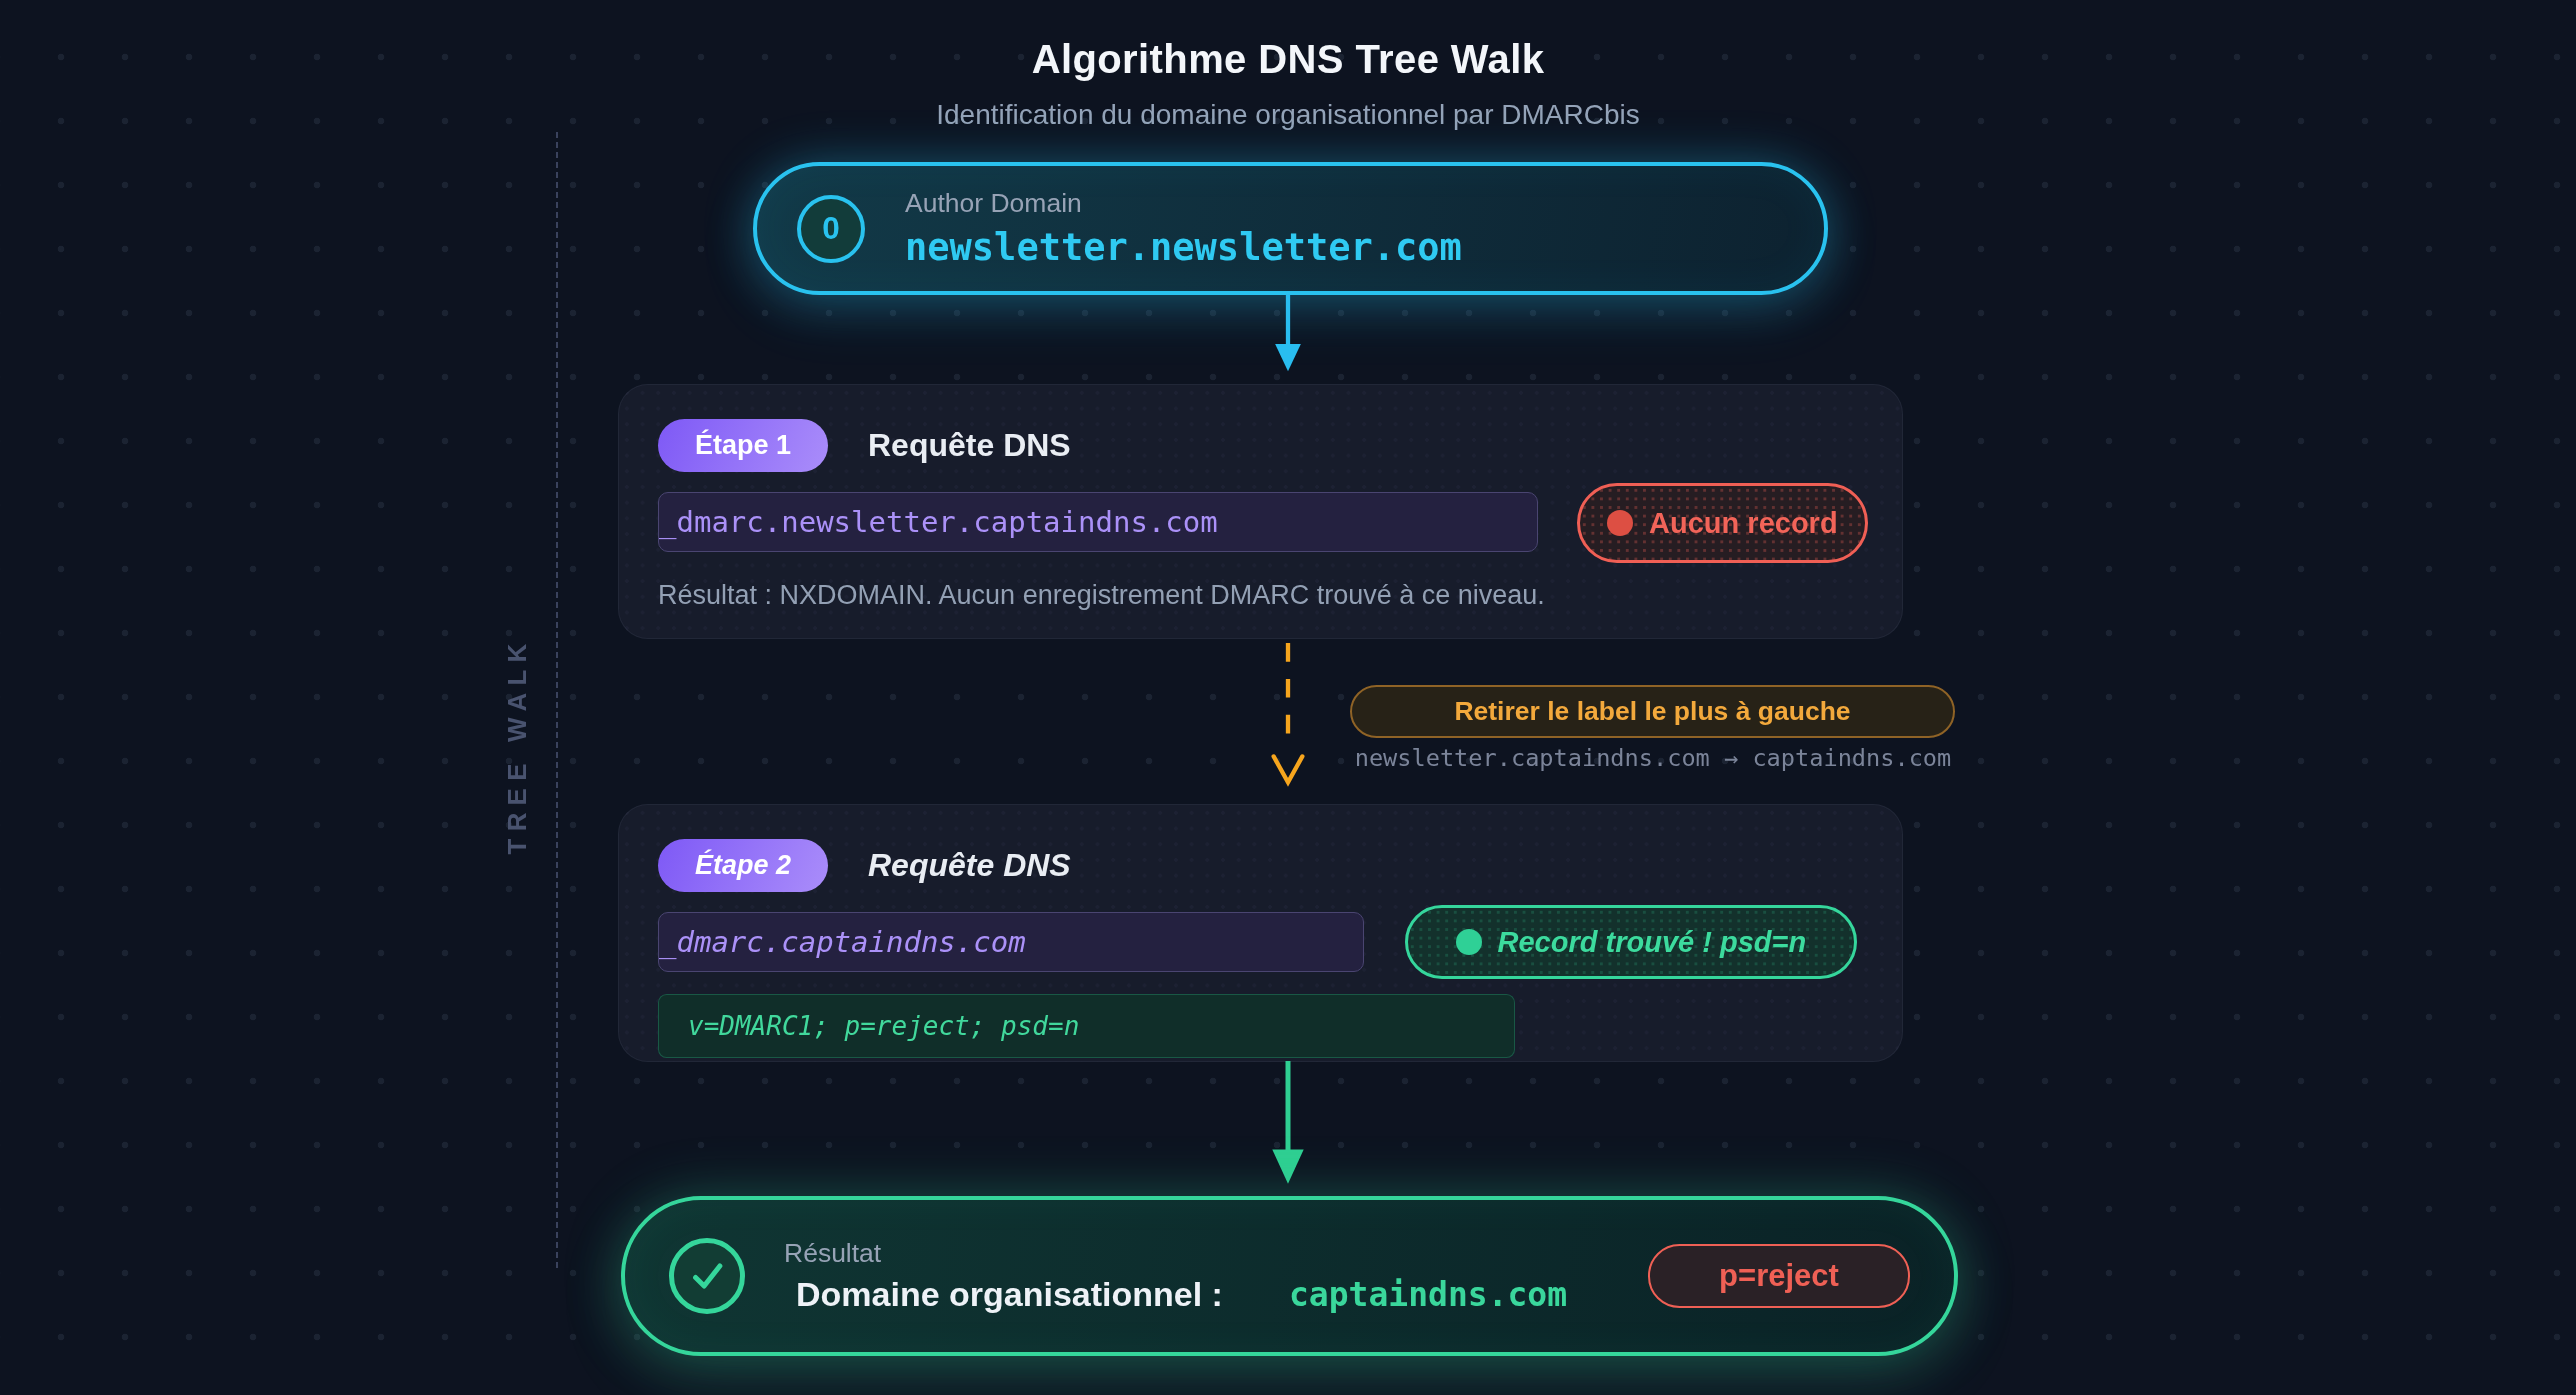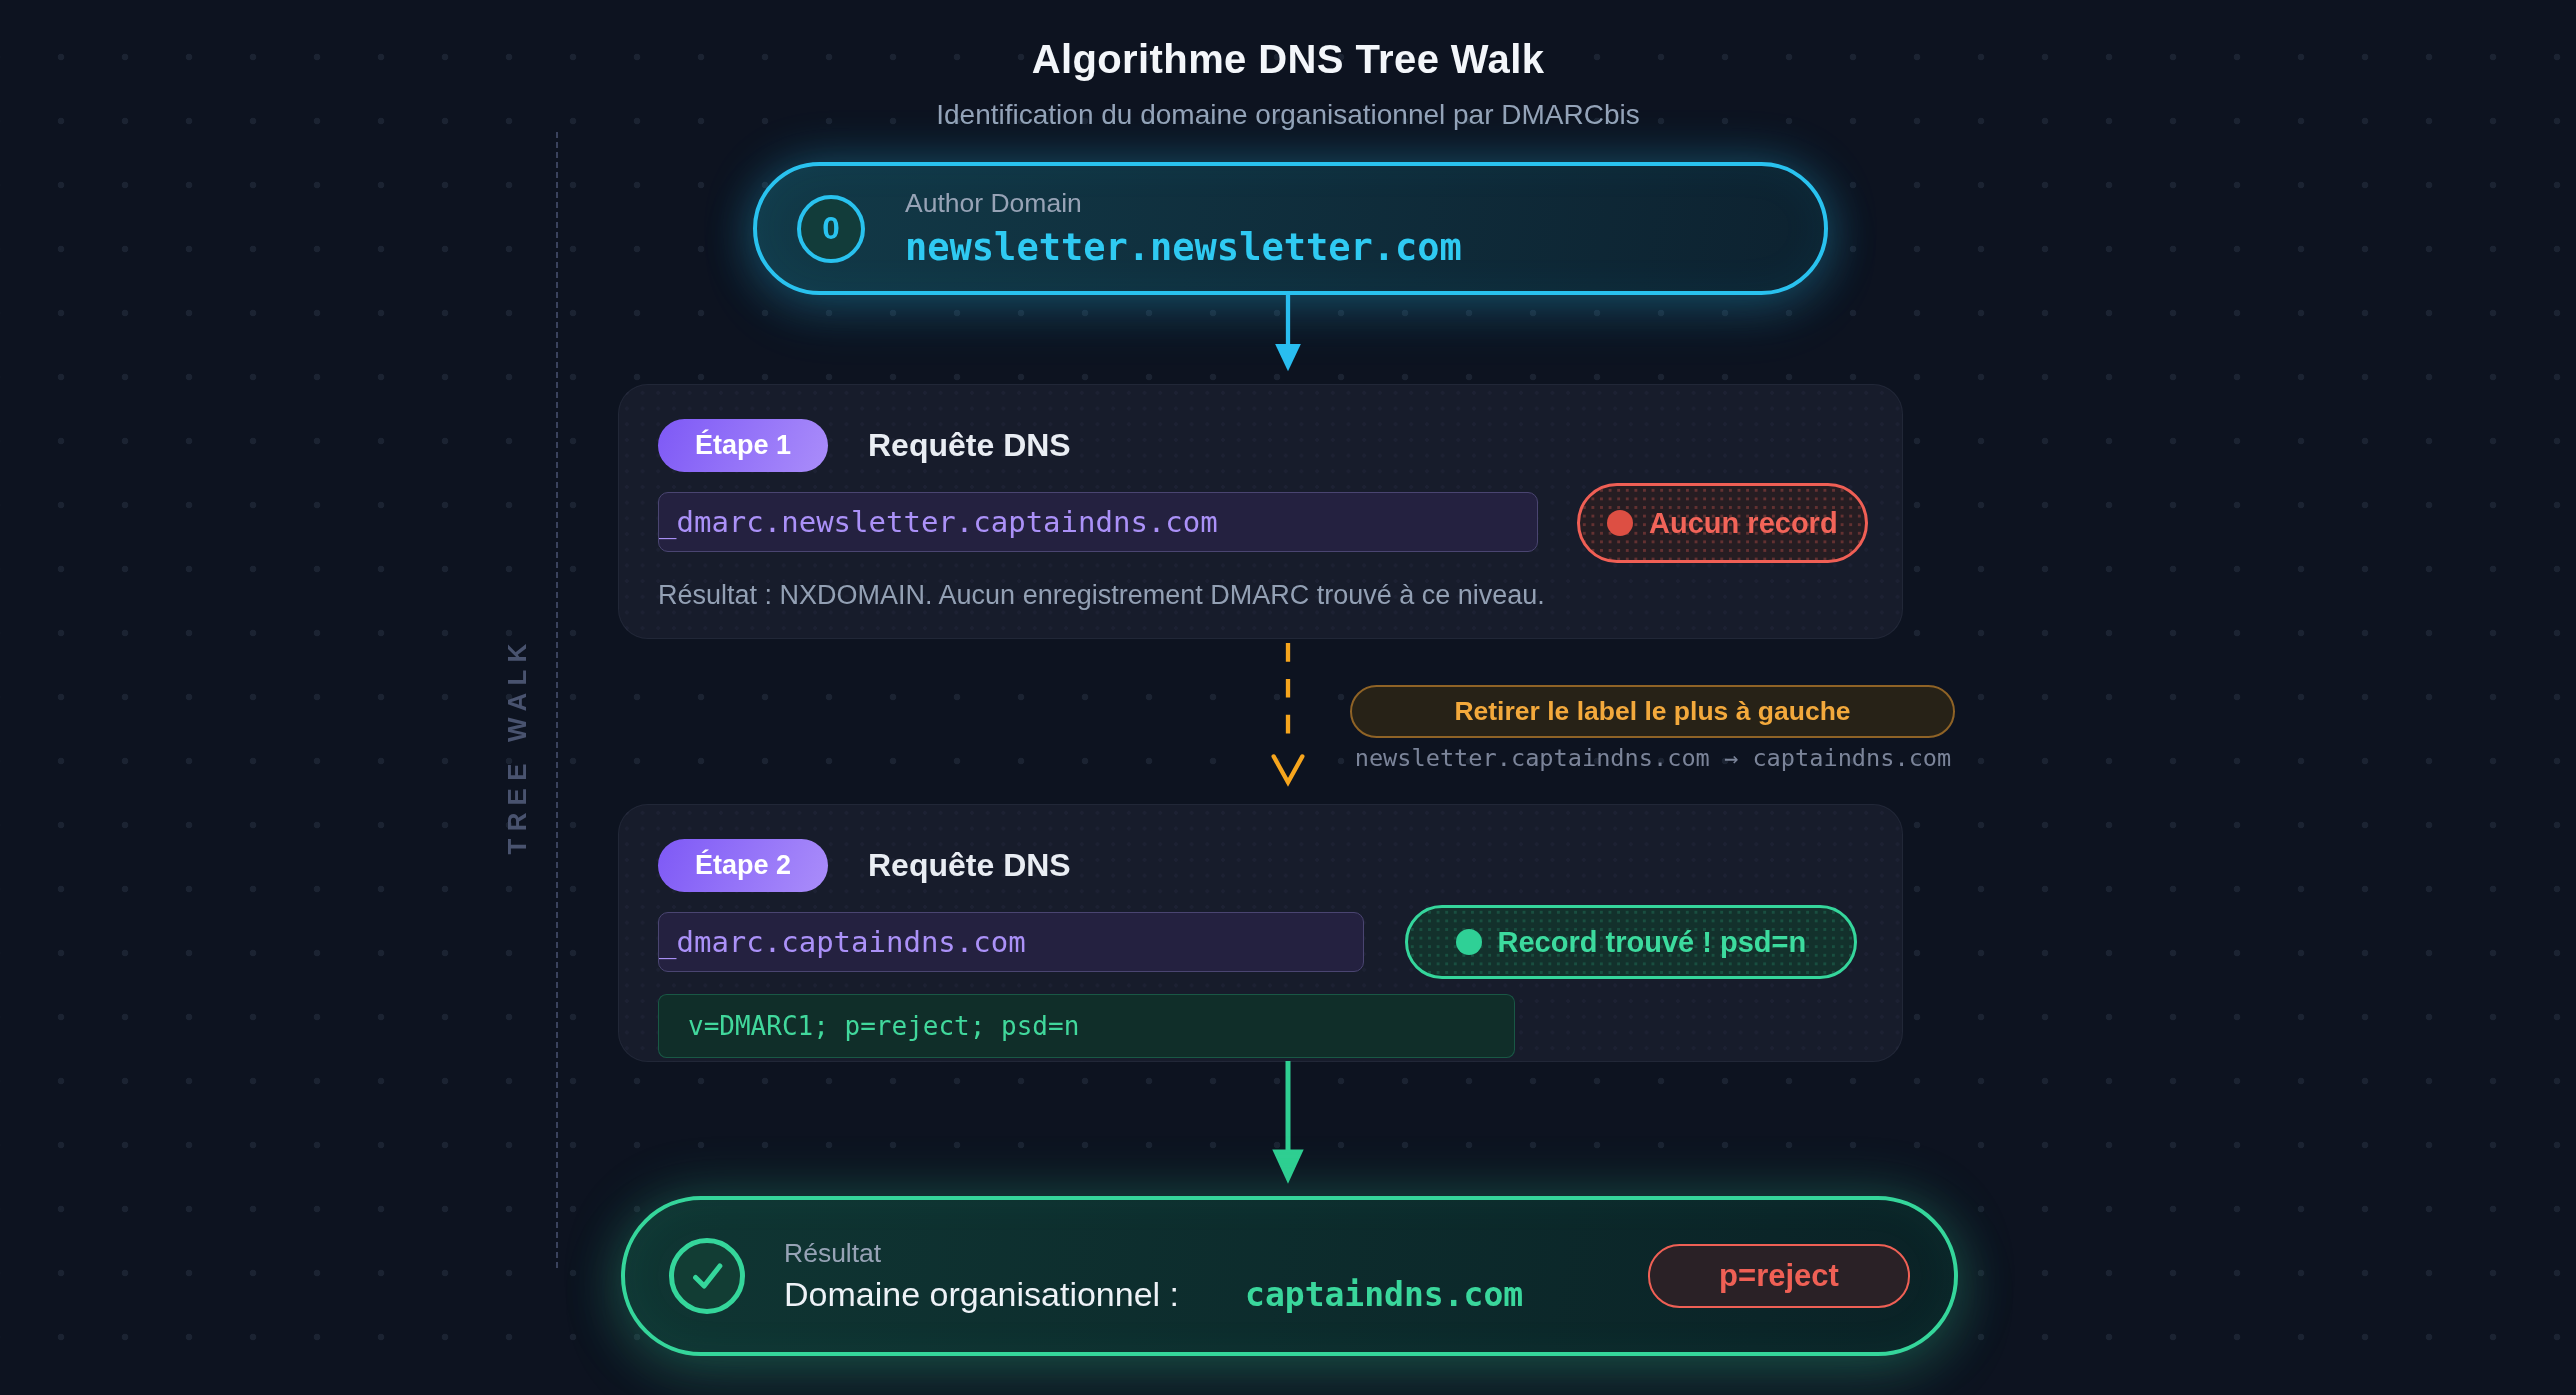--- a/index.html
+++ b/index.html
@@ -34,21 +34,21 @@
   .author-text{margin-left:40px;}
   .author-label{font-size:26.5px;color:#97a3b6;margin-bottom:7.2px;}
   .author-domain{font-size:37px;font-weight:700;color:#2fcaf2;}
 
   
   .card{left:618px;width:1285px;background-color:#171c2b;border-radius:30px;
     border:0.7px solid rgba(125,135,170,0.10);
     background-image:radial-gradient(rgba(137,130,200,0.05) 1.8px, transparent 1.8px);
     background-size:15.7px 15.7px;}
   .card-step1{top:384px;height:255px;}
-  .card-step2{top:804px;height:258px;}
+  .card-step2{top:804px;height:258px;font-style:italic;}
   .badge{left:39px;top:34px;width:170px;height:53px;border-radius:29px;
     background:linear-gradient(115deg,#7e59f6,#aa8dfa);color:#ffffff;font-size:27px;font-weight:700;
     display:flex;align-items:center;justify-content:center;}
   .card-title{left:249px;top:34px;height:53px;display:flex;align-items:center;font-size:32px;font-weight:600;color:#e9edf3;}
   .query-box{left:39px;top:107px;height:60px;border-radius:10px;background:#242140;border:1.4px solid #4a4571;
     display:flex;align-items:center;font-size:29px;color:#ab91f8;}
   .query-box-1{width:880px;}
   .query-box-2{width:706px;}
   .status-pill{height:80px;border-radius:43px;display:flex;align-items:center;justify-content:center;gap:15.7px;font-weight:700;font-size:29px;}
   .status-red{right:34px;top:98px;width:291px;border:3.6px solid #f05f55;color:#f26459;
@@ -71,21 +71,21 @@
   
   .result-pill{left:621px;top:1196px;width:1337px;height:160px;border-radius:93px;border:4.3px solid #35d69b;
     background:linear-gradient(100deg, rgba(18,72,62,0.50), rgba(10,34,38,0.92)), #0d2328;
     box-shadow:0 0 57px rgba(53,214,155,0.26), 0 21.5px 64px rgba(53,214,155,0.15), inset 0 0 43px rgba(53,214,155,0.05);
     display:flex;align-items:center;padding:0 44px;}
   .check-circle{width:66px;height:66px;border-radius:50%;border:5px solid #35d69b;background:#123d34;
     display:flex;align-items:center;justify-content:center;flex:none;}
   .result-text{margin-left:39px;}
   .result-label{font-size:26.5px;color:#97a3b6;margin-bottom:5.7px;}
   .result-caption-row{display:flex;align-items:baseline;}
-  .result-caption{font-size:34px;font-weight:400;color:#eef2f7;}
+  .result-caption{font-size:34px;font-weight:700;color:#eef2f7;margin-left:12px;}
   .result-domain{font-size:33px;font-weight:700;color:#3ad79c;margin-left:66px;}
   .policy-pill{margin-left:auto;width:258px;height:60px;border-radius:31.5px;border:2.9px solid #ef6055;
     background:#2a2126;color:#ef6055;font-size:31px;font-weight:700;display:flex;align-items:center;justify-content:center;}
 
   svg{display:block;}
 </style>
 </head>
 <body>
 
 <div class="abs tree-walk-line"></div>

